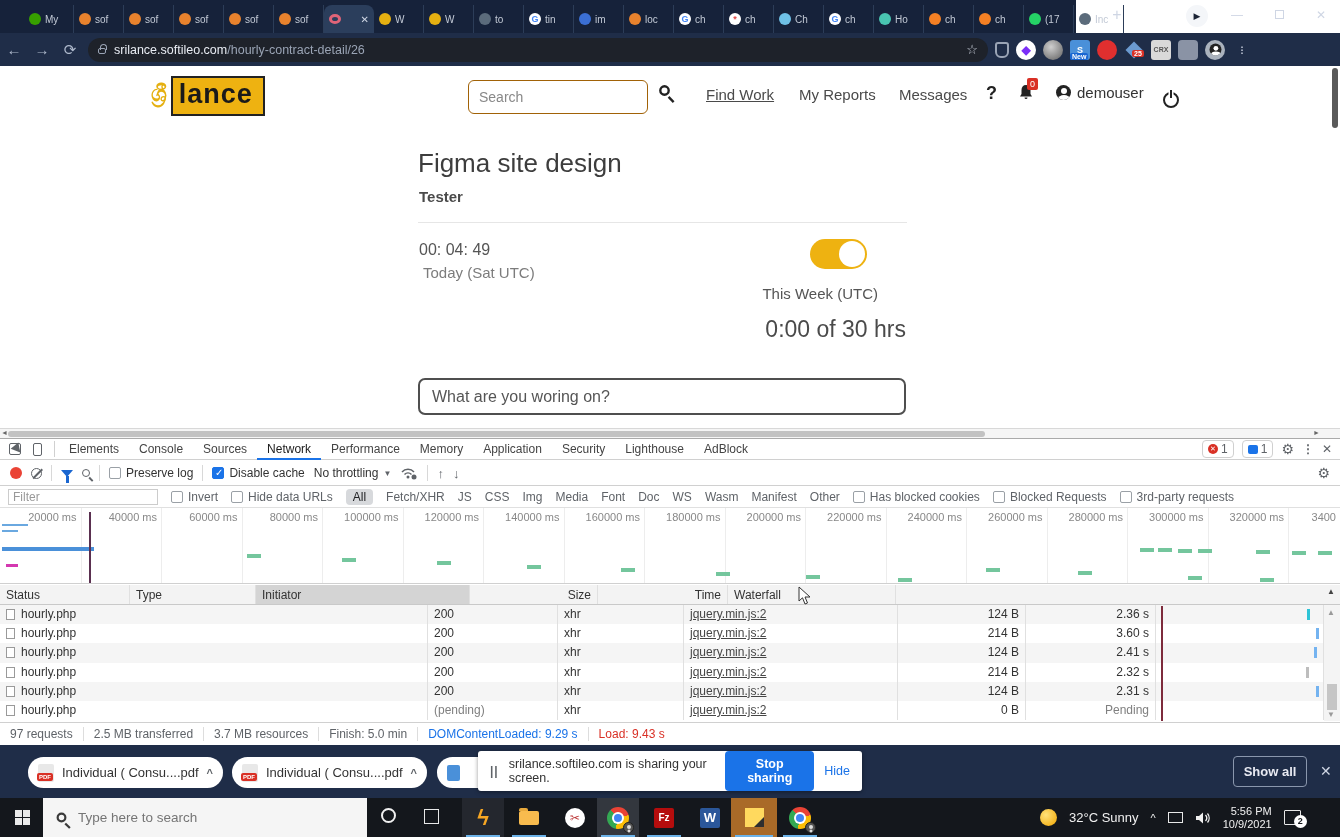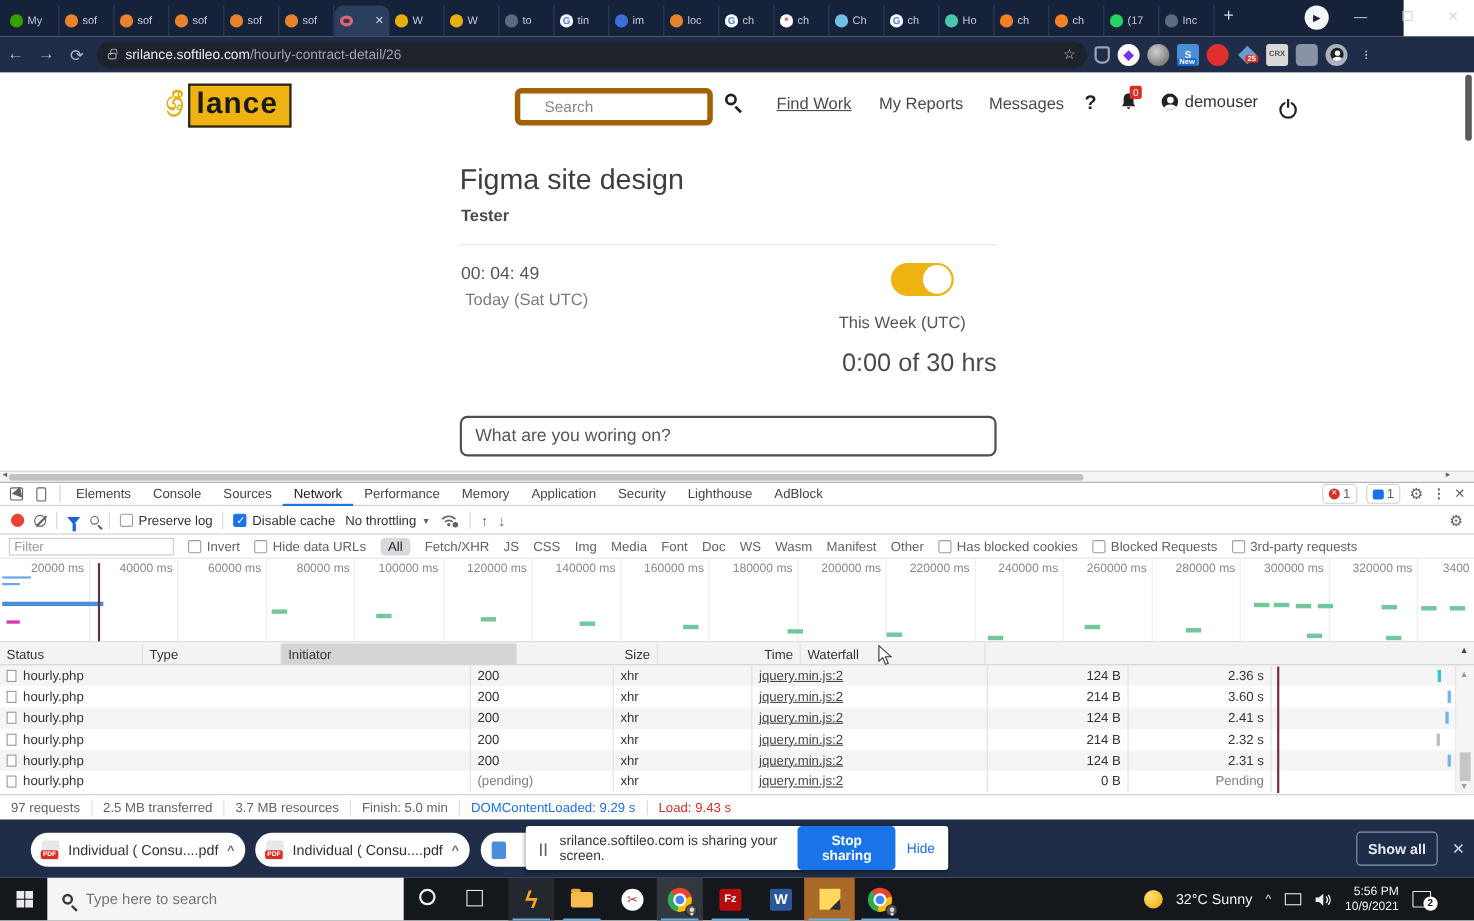--- a/index.html
+++ b/index.html
@@ -2,21 +2,21 @@
 <html><head>
 <meta charset="utf-8">
 <style>
   * { margin:0; padding:0; box-sizing:border-box; }
   html,body { width:1340px; height:837px; }
   body { font-family:"Liberation Sans", sans-serif; }
   #screen { position:relative; width:1340px; height:837px; overflow:hidden; background:#fff; }
   .abs { position:absolute; }
 
   
-  #tabbar { left:0; top:0; width:1276px; height:33px; background:#16223a; display:flex; align-items:flex-end; }
+  #tabbar { left:0; top:0; width:1076px; height:33px; background:#16223a; display:flex; align-items:flex-end;padding-left:20px; }
   .tab { width:50px; height:28px; display:flex; align-items:center; gap:4px; padding:0 5px; color:#c3cad6; font-size:10px; border-right:1px solid #2c3d58; overflow:hidden; white-space:nowrap; }
   .tab.active { background:#2b3e5c; border-radius:8px 8px 0 0; border-right:none; color:#e8edf5; }
   .tab .fav { width:12px; height:12px; border-radius:50%; flex:0 0 12px; display:flex; align-items:center; justify-content:center; font-size:9px; font-weight:bold; }
   .tab .fav.ring { background:transparent; border:3px solid #e06478; width:10px;height:10px; }
   .tab .tclose { margin-left:auto; font-size:10px; color:#cfd6e4; }
   #newtab { left:1106px; top:6px; color:#cfd6e4; font-size:16px; width:22px; text-align:center; }
   #mediabtn { left:1186px; top:5px; width:22px; height:22px; border-radius:50%; background:#f4f6f9; color:#1b2435; font-size:9px; display:flex; align-items:center; justify-content:center; }
   .winctl { top:0px; height:30px; line-height:30px; color:#cfd6e4; font-size:12px; text-align:center; width:30px; }
   #win-restore span { display:inline-block; width:9px; height:9px; border:1px solid #cfd6e4; }
 
@@ -28,21 +28,21 @@
   #url-domain { color:#e8ecf3; font-size:12.5px; }
   #url-path { color:#9aa4b5; font-size:12.5px; }
   #url-star { margin-left:auto; color:#c7cdd8; font-size:13px; }
   .ext { width:20px; height:20px; margin-left:7px; border-radius:50%; position:relative; display:flex; align-items:center; justify-content:center; font-size:9px; font-weight:bold; color:#fff; }
   .badge { position:absolute; font-size:7px; background:#d93025; color:#fff; padding:0 2px; border-radius:2px; }
   
   #page { left:0; top:66px; width:1340px; height:362px; background:#fff; }
   #logo { left:145px; top:10px; height:40px; display:flex; }
   #logo .l1 { background:#fff; color:#e5b011; font-size:22px; font-weight:bold; padding:4px 4px 0 6px; font-family:"DejaVu Serif", serif; }
   #logo .l2 { background:#eeb211; color:#1a1a1a; font-size:27px; font-weight:bold; padding:1px 10px 0 6px; border:2px solid #222; letter-spacing:1px; }
-  #site-search { left:468px; top:14px; width:180px; height:34px; border:5px solid #a16207; border-radius:6px; font-size:14px; color:#a21caf; padding:0 22px; outline:none; background:#fff; }
+  #site-search { left:468px; top:14px; width:180px; height:34px; border:1px solid #a16207; border-radius:6px; font-size:14px; color:#a21caf; padding:0 10px; outline:none; background:#fff; }
   #site-search::placeholder { color:#888; }
   .magicon { width:9px; height:9px; border:2px solid #222; border-radius:50%; position:relative; }
   .magicon::after { content:''; position:absolute; left:7px; top:7px; width:2px; height:6px; background:#222; transform:rotate(-45deg); }
   #site-mag { left:660px; top:20px; transform:scale(1.2); }
   .sitenav { top:20px; font-size:15px; color:#4a4a4a; }
   #help-q { left:986px; top:17px; font-size:18px; font-weight:bold; color:#222; }
   #bell { left:1018px; top:18px; }
   #bell svg { display:block; }
   #bell .badge { left:9px; top:-6px; font-size:9px; padding:1px 3px; }
   .person { width:15px; height:15px; border-radius:50%; background:#222; position:relative; overflow:hidden; }

